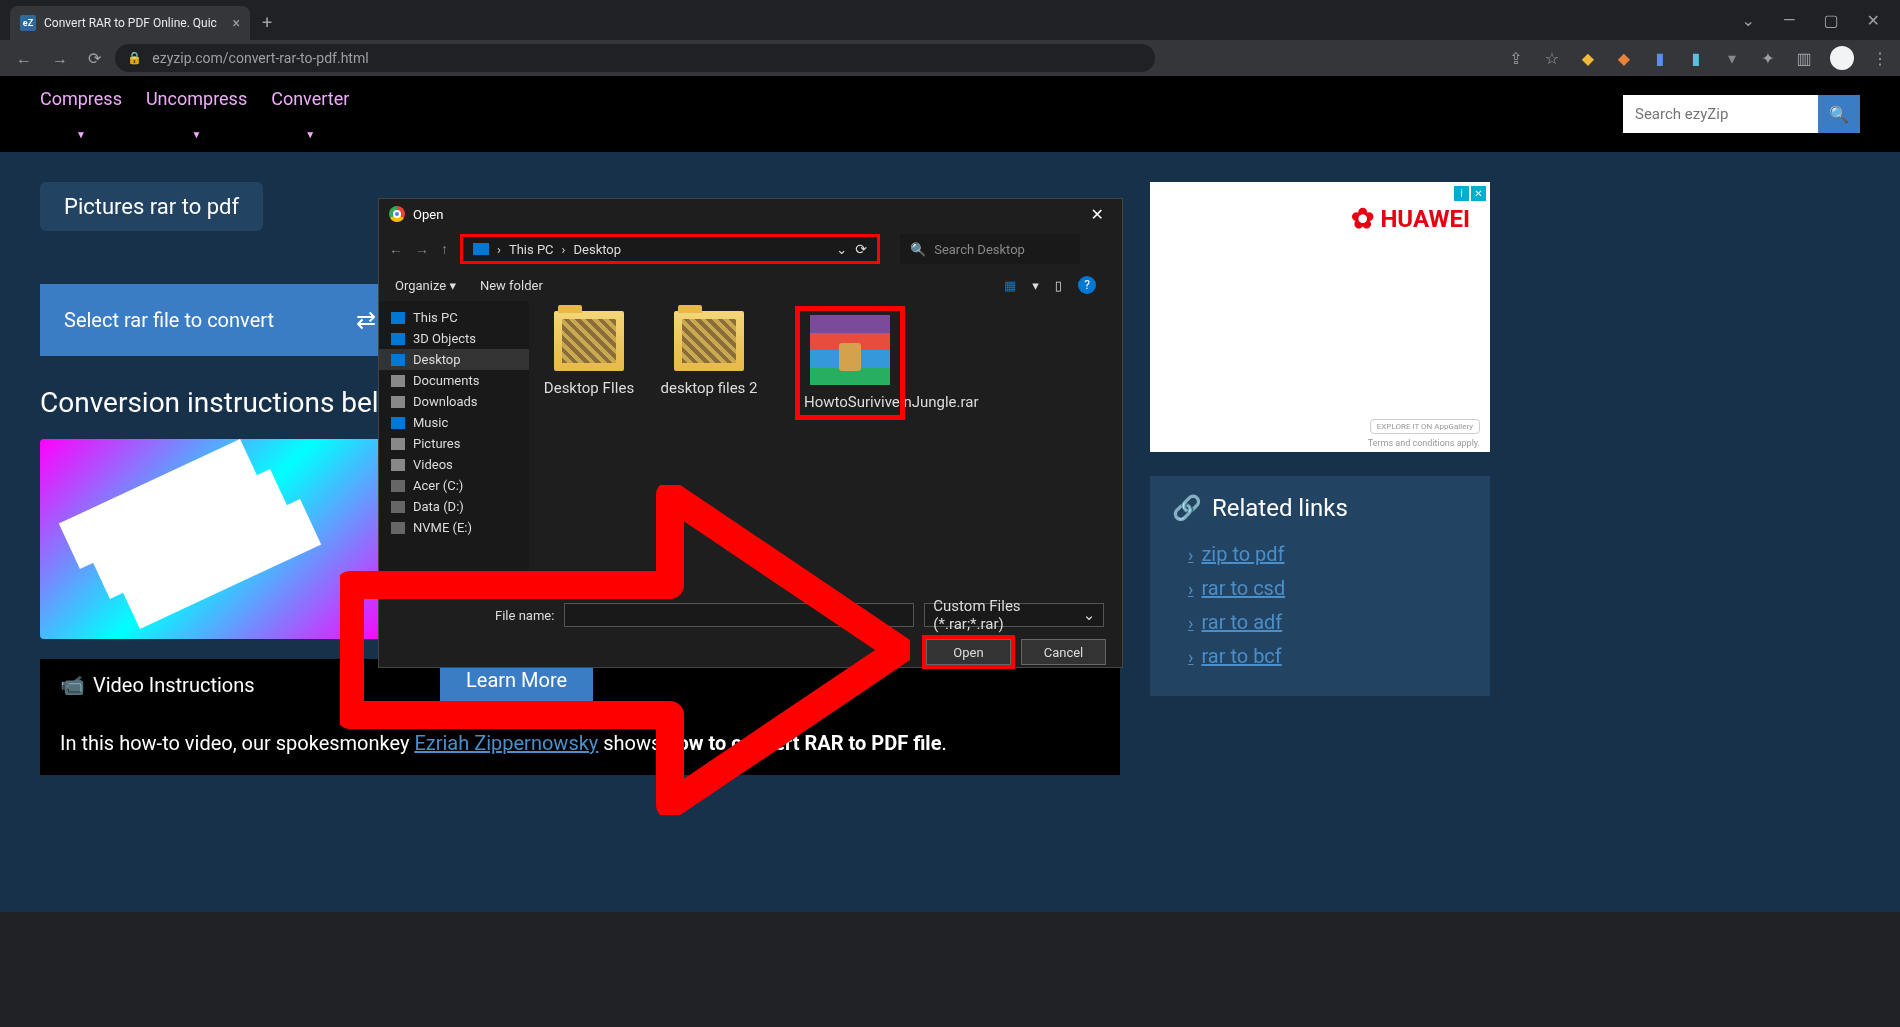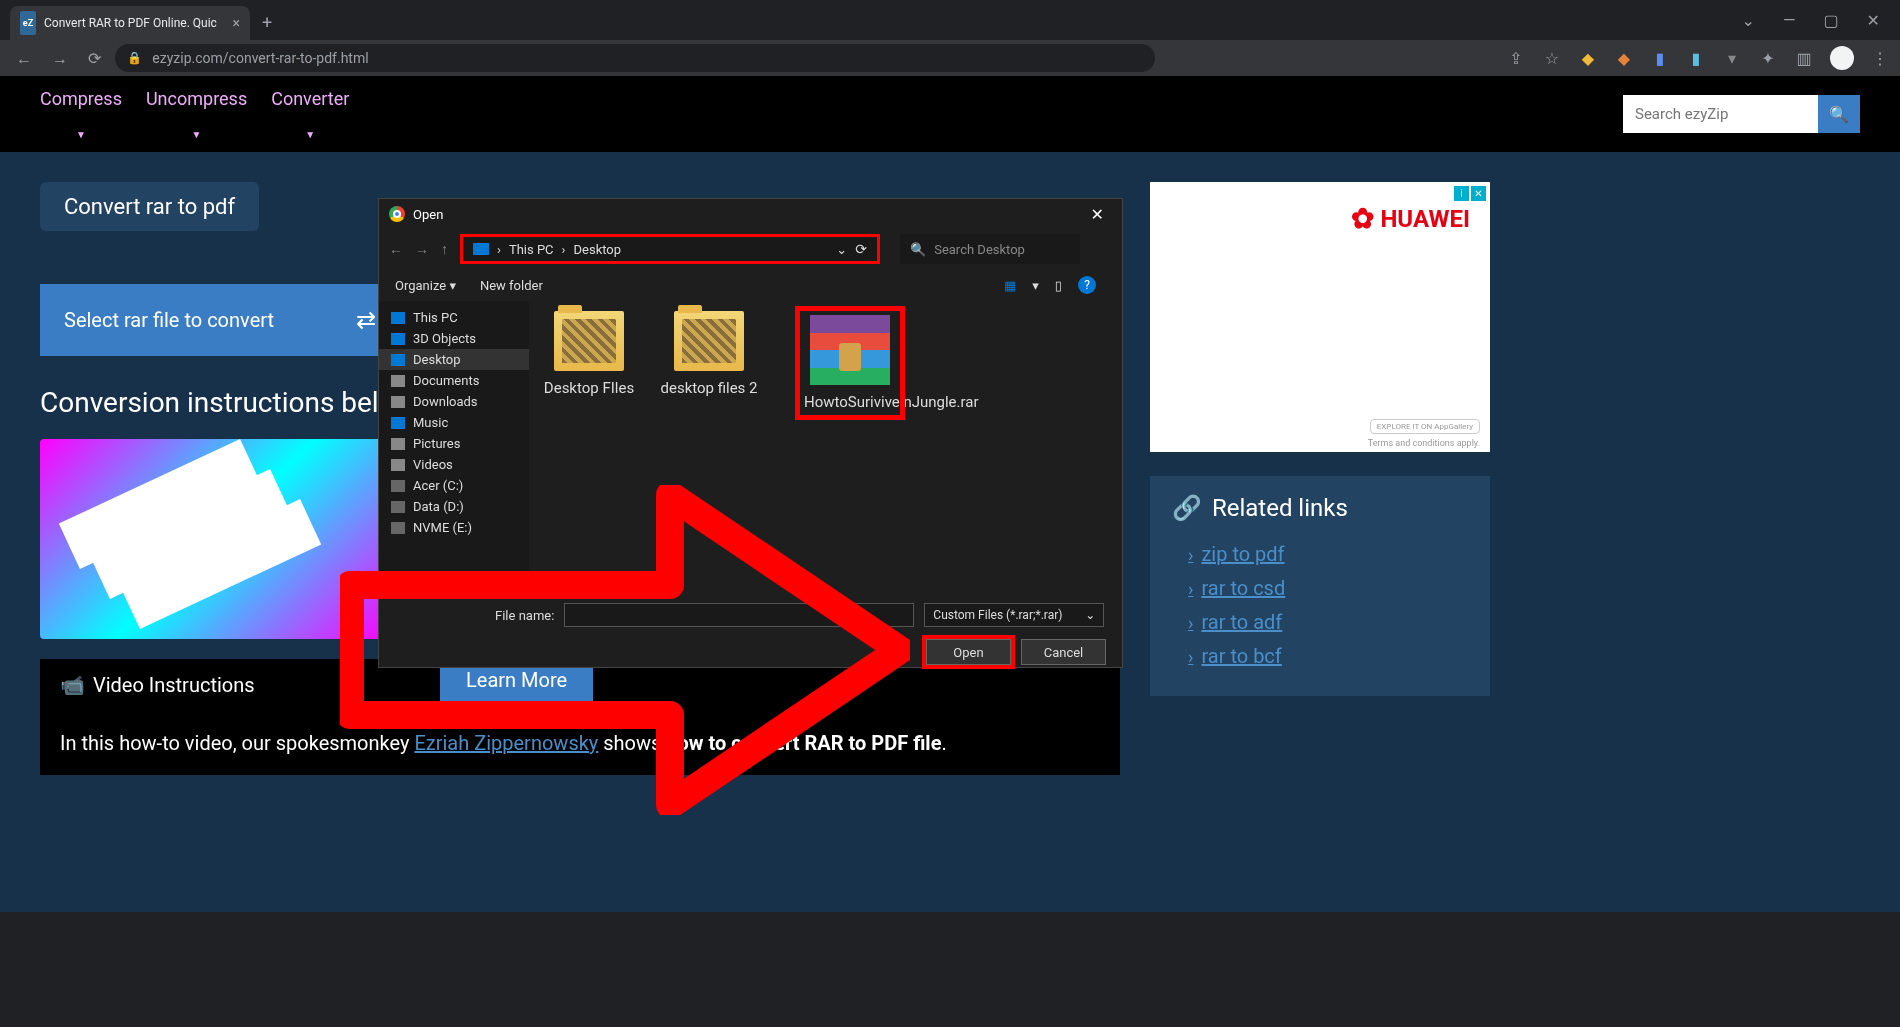--- a/index.html
+++ b/index.html
@@ -1,21 +1,21 @@
 <!DOCTYPE html>
 <html><head>
 <meta charset="utf-8">
 <style>
 * { margin: 0; padding: 0; box-sizing: border-box; font-family: -apple-system, BlinkMacSystemFont, "Segoe UI", Roboto, sans-serif; }
 body { width: 1900px; height: 1027px; background: #202124; overflow: hidden; position: relative; }
 
 
 .browser-tab-bar { height: 40px; background: #202124; display: flex; align-items: center; padding-left: 10px; }
 .tab { background: #35363a; height: 34px; width: 240px; border-radius: 8px 8px 0 0; display: flex; align-items: center; padding: 0 10px; color: #e8eaed; font-size: 12px; gap: 8px; margin-top: 6px; }
-.tab-favicon { width: 16px; height: 24px; background: #306998; border-radius: 2px; display: flex; align-items: center; justify-content: center; color: #fff; font-size: 9px; font-weight: bold; }
+.tab-favicon { width: 16px; height: 16px; background: #306998; border-radius: 2px; display: flex; align-items: center; justify-content: center; color: #fff; font-size: 9px; font-weight: bold; }
 .tab-close { margin-left: auto; color: #9aa0a6; font-size: 14px; }
 .new-tab { color: #9aa0a6; font-size: 18px; margin-left: 12px; margin-top: 4px; }
 .window-controls { margin-left: auto; display: flex; gap: 28px; padding-right: 20px; color: #9aa0a6; }
 
 .browser-toolbar { height: 36px; background: #35363a; display: flex; align-items: center; padding: 0 10px; gap: 8px; }
 .nav-btn { color: #9aa0a6; font-size: 16px; padding: 4px 6px; }
 .address-bar { flex: 1; background: #202124; border-radius: 20px; height: 28px; display: flex; align-items: center; padding: 0 12px; color: #9aa0a6; font-size: 14px; gap: 10px; max-width: 1040px; }
 .lock { font-size: 12px; }
 .toolbar-icons { display: flex; gap: 16px; align-items: center; color: #9aa0a6; margin-left: auto; }
 .toolbar-icon { width: 20px; height: 20px; display: flex; align-items: center; justify-content: center; }
@@ -103,21 +103,21 @@
 .fd-rar-row.r1 { background: #7b4a9a; }
 .fd-rar-row.r2 { background: #e84c3d; }
 .fd-rar-row.r3 { background: #3498db; }
 .fd-rar-row.r4 { background: #27ae60; }
 .fd-rar-buckle { position:absolute; left:50%; transform:translateX(-50%); top:28px; width:22px; height:28px; background:#d4a24c; border-radius:3px;}
 .fd-file.selected { outline: 5px solid #ff0000; padding: 4px; margin-left: 21px; }
 .fd-view-icons { margin-left: auto; display: flex; gap: 16px; color: #ddd; align-items:center; padding-right:10px; }
 .fd-footer { padding: 12px 16px; display: flex; align-items: center; gap: 10px; }
 .fd-label { color: #ddd; font-size: 13px; }
 .fd-input { flex: 1; max-width: 350px; height: 24px; background: #191919; border: 1px solid #555; }
-.fd-select { width: 180px; height: 24px; background: #191919; border: 1px solid #555; color: #ddd; font-size: 12px; padding: 0 8px; display: flex; align-items: center; justify-content: space-between; }
+.fd-select { width: 180px; height: 24px; background: #191919; border: 1px solid #555; color: #ddd; font-size: 15px; padding: 0 8px; display: flex; align-items: center; justify-content: space-between; }
 .fd-buttons { display: flex; gap: 10px; justify-content: flex-end; padding: 0 16px 12px; }
 .fd-btn { width: 85px; height: 26px; background: #333; border: 1px solid #666; color: #ddd; font-size: 13px; display: flex; align-items: center; justify-content: center; }
 .fd-btn.open { outline: 4px solid #ff0000; }
 
 
 .red-arrow { position: absolute; left: 340px; top: 485px; z-index: 200; pointer-events: none; }
 
 .help-icon { width:18px; height:18px; border-radius:50%; background:#0078d4; color:#fff; display:flex; align-items:center; justify-content:center; font-size:12px; }
 </style>
 </head>
@@ -179,21 +179,21 @@
     <div class="search-container">
       <input class="search-box" placeholder="Search ezyZip" style="">
       <div class="search-btn">
           <span>🔍</span>
         </div>
     </div>
   </div>
 
   <div class="content-area">
     <div class="main-col">
-      <div class="title-pill">Convert rar to pdf</div>
+      <div class="title-pill">Pictures rar to pdf</div>
       <div class="select-btn">
         <span>Select rar file to convert</span>
         <span class="select-icon">⇄</span>
       </div>
       <div class="section-heading">Conversion instructions below</div>
       <div class="video-thumb">
         <div class="ram-stick" style="width:200px;height:50px;top:40px;left:20px;"></div>
         <div class="ram-stick" style="width:200px;height:50px;top:70px;left:50px;"></div>
         <div class="ram-stick" style="width:200px;height:50px;top:100px;left:80px;"></div>
       </div>

